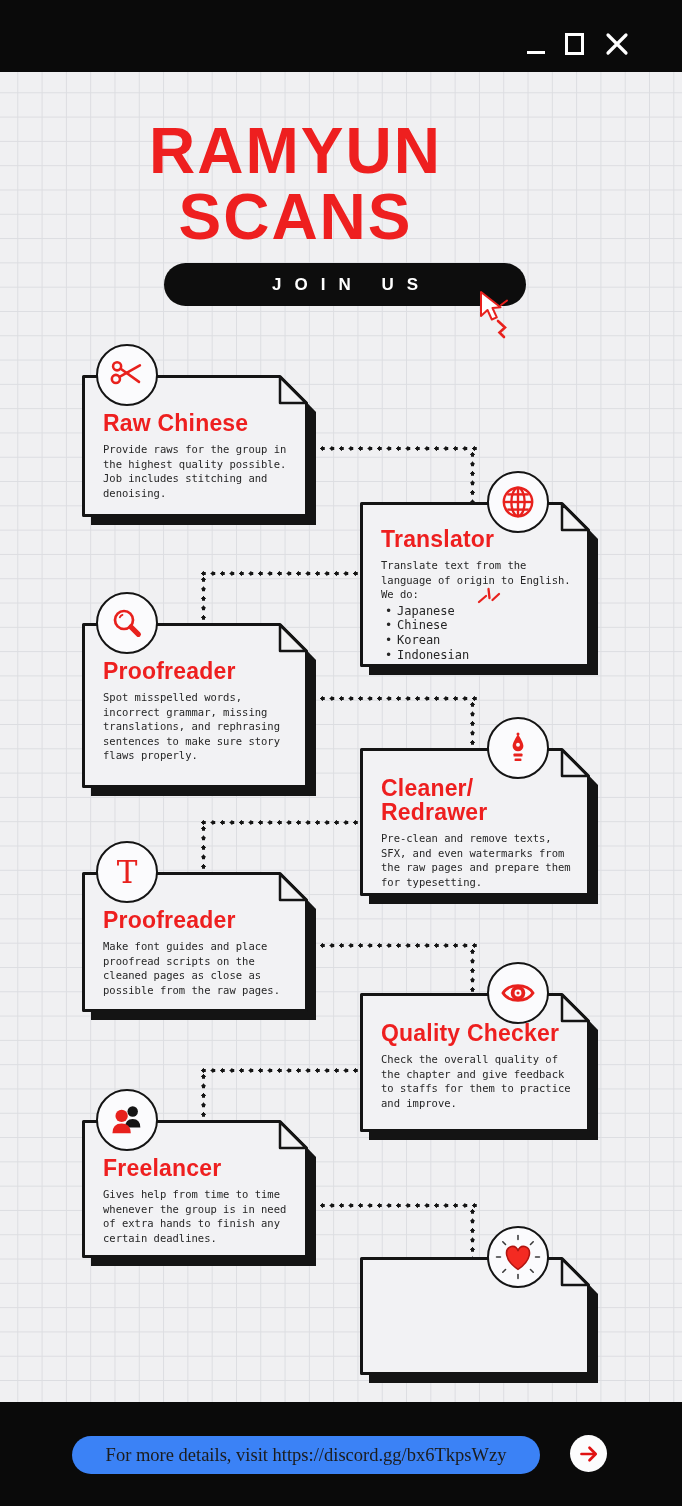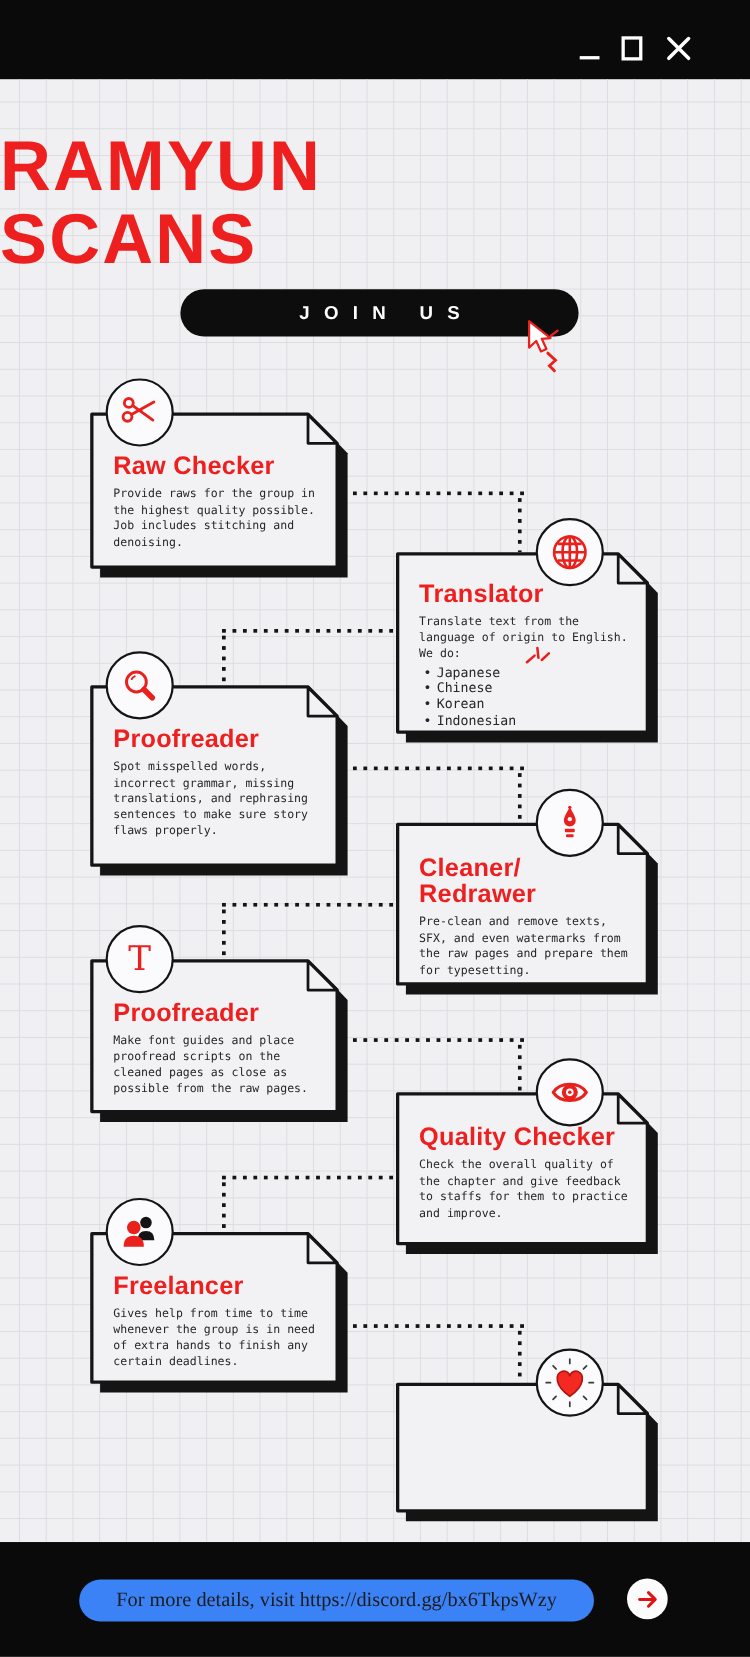--- a/index.html
+++ b/index.html
@@ -13,21 +13,21 @@
   .min-bar{width:18px;height:3px;background:#fff;margin-top:16px;}
   .max-box{width:19px;height:22px;border:3px solid #fff;box-sizing:border-box;}
 
   
   .grid-area{position:absolute;left:0;top:72px;width:682px;height:1330px;background-color:#f0f0f2;
     background-image:linear-gradient(to right,#dcdde1 1.2px,transparent 1.2px),
                      linear-gradient(to bottom,#dcdde1 1.2px,transparent 1.2px);
     background-size:24.3px 24.3px;background-position:-7px -4px;}
 
   
-  .main-title{position:absolute;top:118px;left:0;width:591px;
+  .main-title{position:absolute;top:118px;left:0;width:591px;text-align:center;
     font-weight:900;font-size:64px;line-height:66px;letter-spacing:2px;color:#ee1f1f;}
   .cta-pill{position:absolute;left:164px;top:263px;width:362px;height:43px;background:#0d0d0d;
     border-radius:22px;color:#fff;font-weight:700;font-size:17px;line-height:43px;
     letter-spacing:13px;text-align:center;padding-left:13px;box-sizing:border-box;cursor:pointer;}
   .cursor-graphic{position:absolute;left:474px;top:290px;z-index:3;}
 
   
   .card{position:absolute;}
   .card svg.shape{position:absolute;left:0;top:0;overflow:visible;}
   .card-content{position:relative;z-index:1;padding:0 12px 0 21px;}
@@ -129,21 +129,21 @@
       <g stroke="#e8211d" stroke-width="1.7" fill="none" stroke-linecap="round">
         <circle cx="5.4" cy="6.2" r="2.7"></circle>
         <circle cx="4.6" cy="14.6" r="2.7"></circle>
         <path d="M7.8 7.8 L20 16.6"></path>
         <path d="M7 13.2 L20.6 5.6"></path>
       </g>
       <circle cx="12.6" cy="10.6" r="1" fill="#e8211d"></circle>
     </svg>
   </div>
   <div class="card-content">
-    <h2 class="card-title">Raw Checker</h2>
+    <h2 class="card-title">Raw Chinese</h2>
     <p class="card-body">Provide raws for the group in the highest quality possible. Job includes stitching and denoising.</p>
   </div>
 </div>
 
 <div class="card right tr" style="left: 360px; top: 502px; width: 230px; min-height: 165px;">
     <svg class="shape" width="241" height="176">
       <path d="M9 9 H211 L238 37 V173 H9 Z" fill="#141414"></path>
       <path d="M1.5 1.5 H202 L228.5 28 V163.5 H1.5 Z" fill="#f2f2f4" stroke="#141414" stroke-width="3" stroke-linejoin="round"></path>
       <path d="M202 2 L228 28 L202 28 Z" fill="#f2f2f4" stroke="#141414" stroke-width="2.5" stroke-linejoin="round"></path>
     </svg>

